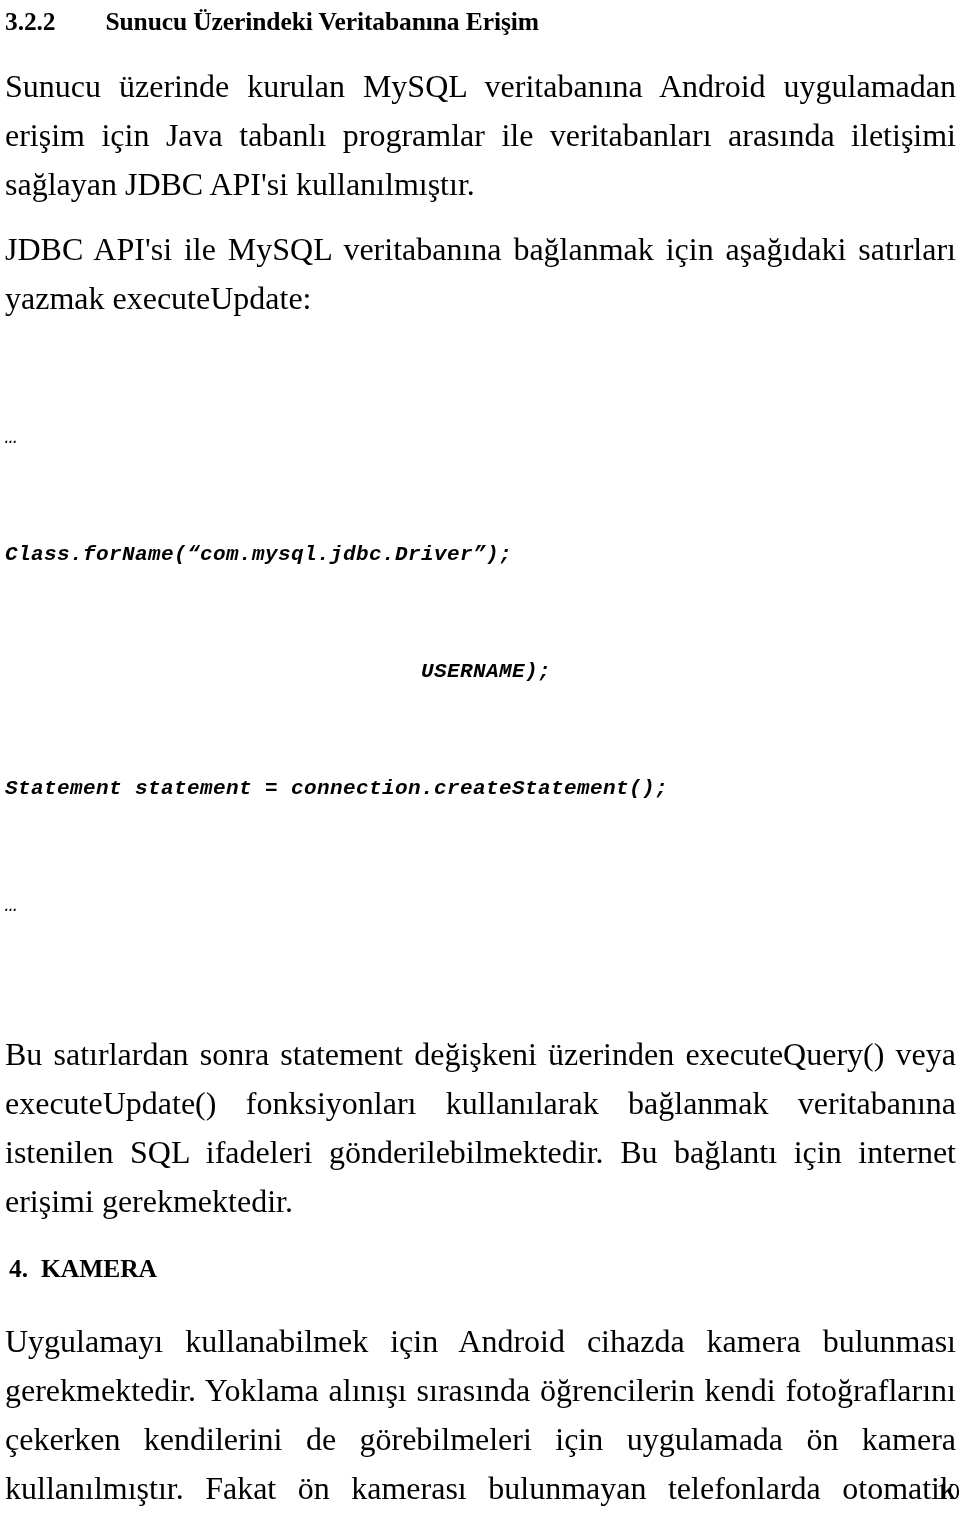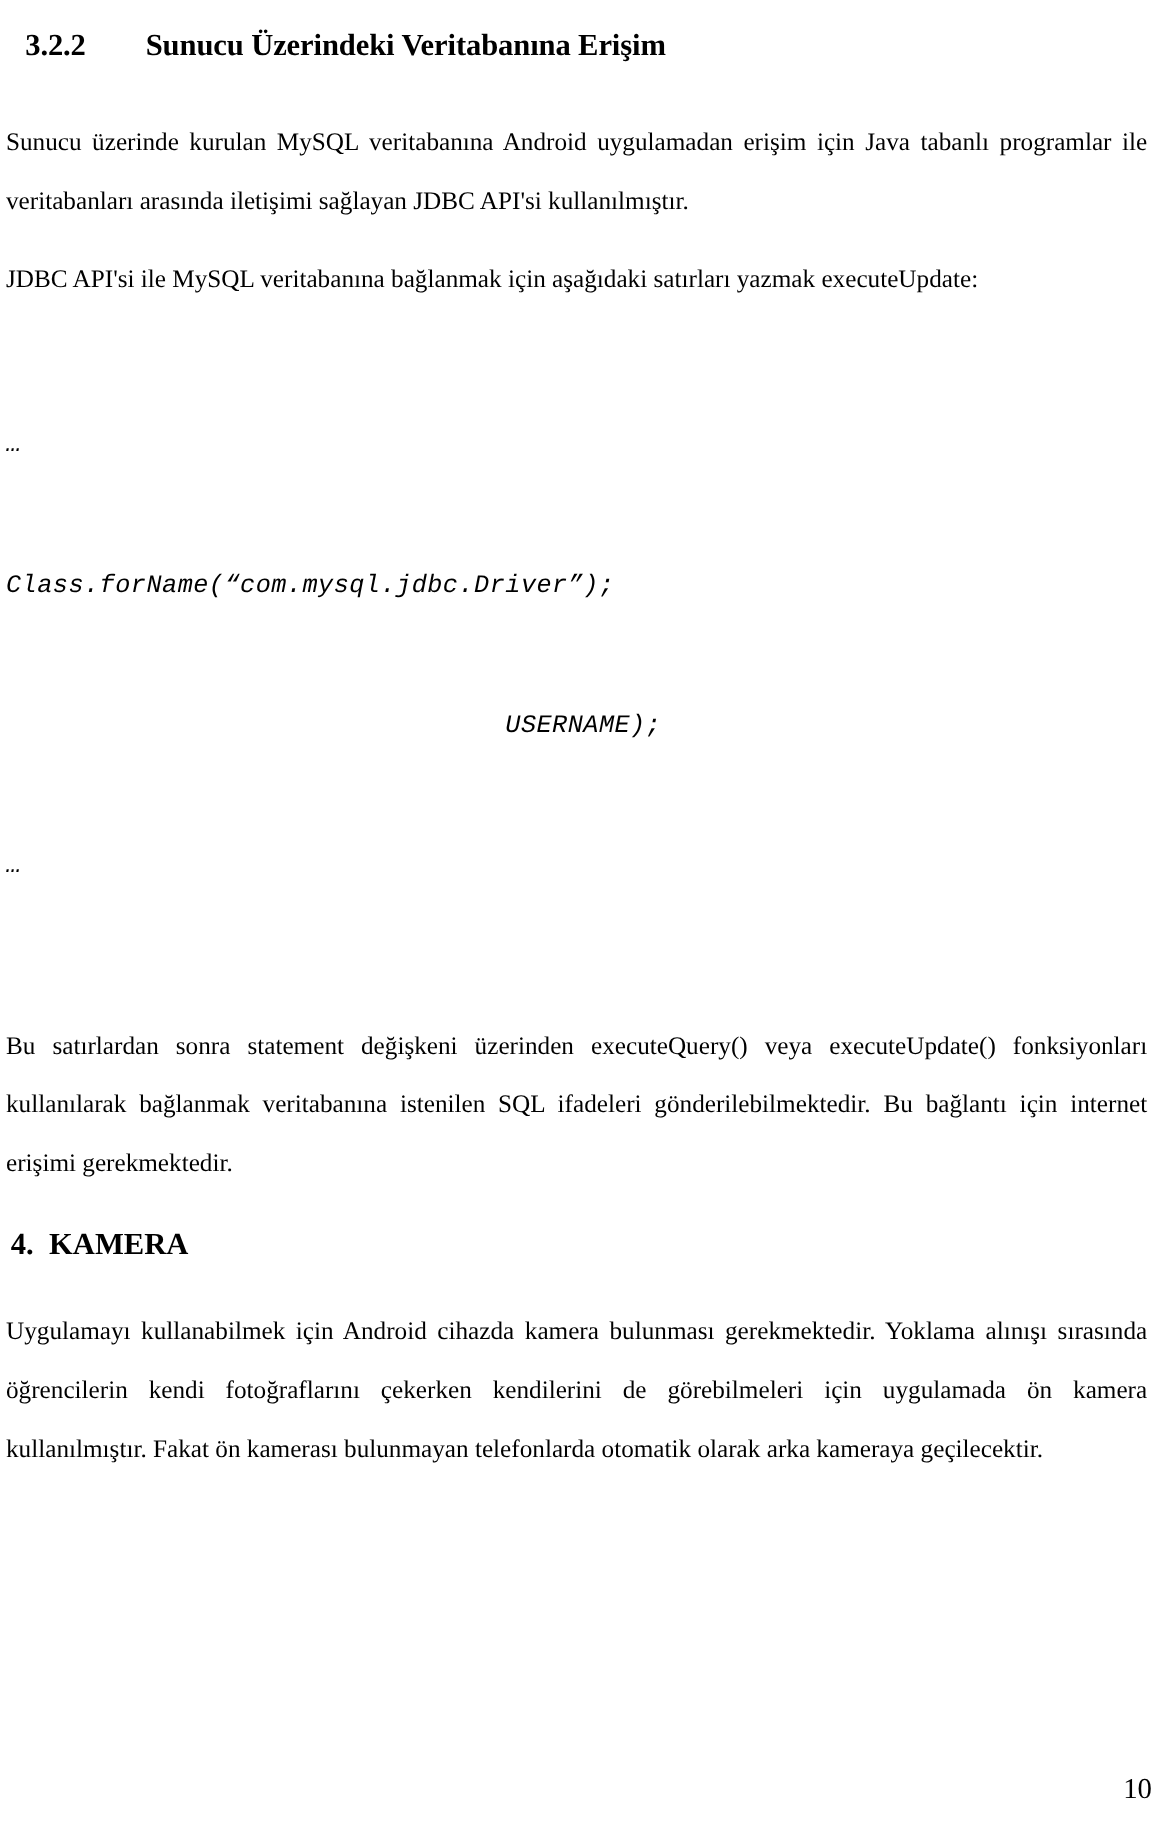--- a/index.html
+++ b/index.html
@@ -32,54 +32,55 @@
     width: 951px;
   }
 
   
   .h-sub {
     font-size: 25.5px;
     font-weight: bold;
     line-height: 40px;
     letter-spacing: -0.1px;
     white-space: pre;
-    margin: 16px;
+    margin: 0;
     padding-top: 2px;
   }
 
   .h-main {
     font-size: 25.5px;
     font-weight: bold;
     line-height: 40px;
     white-space: pre;
     margin: 4px;
   }
 
   
   .para {
-    font-size: 21px;
+    font-size: 32px;
     line-height: 49px;
     text-align: justify;
     text-justify: inter-word;
     margin: 0;
     hyphens: none;
   }
 
   
   .code-block {
     font-family: "Liberation Mono", "DejaVu Sans Mono", monospace;
     font-style: italic;
     font-size: 21px;
     line-height: 39px;
     white-space: pre;
     margin: 0;
     letter-spacing: 0.4px;
   }
   .code-line {
     white-space: pre;
+    font-weight: bold;
   }
   .ellipsis {
     font-family: "Liberation Mono", "DejaVu Sans Mono", monospace;
     font-style: italic;
     font-size: 21px;
     line-height: 39px;
     white-space: pre;
     margin: 0;
   }
 
@@ -114,20 +115,21 @@
     <div class="sp" style="height:16px"></div>
 
     <p class="para">JDBC API'si ile MySQL veritabanına bağlanmak için aşağıdaki satırları yazmak executeUpdate:</p>
 
     <div class="sp" style="height:17px"></div>
 
     <div class="code-block">
       <div class="ellipsis">…</div>
       <div class="code-line">Class.forName(“com.mysql.jdbc.Driver”);</div>
       <div class="code-line">                                USERNAME);</div>
+      <div class="code-line">Statement statement = connection.createStatement();</div>
       <div class="ellipsis">…</div>
     </div>
 
     <div class="sp" style="height:27px"></div>
 
     <p class="para">Bu satırlardan sonra statement değişkeni üzerinden executeQuery() veya executeUpdate() fonksiyonları kullanılarak bağlanmak veritabanına istenilen SQL ifadeleri gönderilebilmektedir. Bu bağlantı için internet erişimi gerekmektedir.</p>
 
     <div class="sp" style="height:19px"></div>
 
     <div class="h-main">4.  KAMERA</div>

